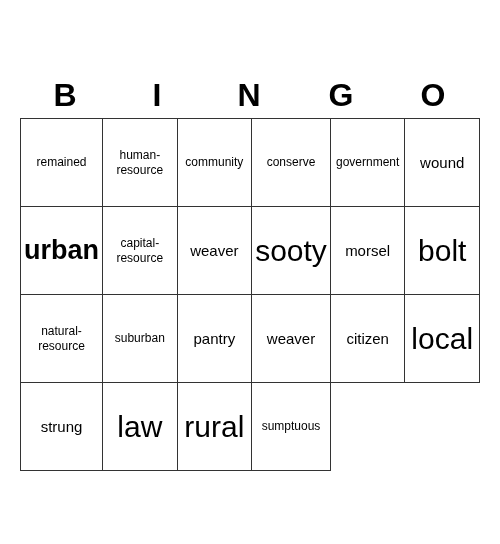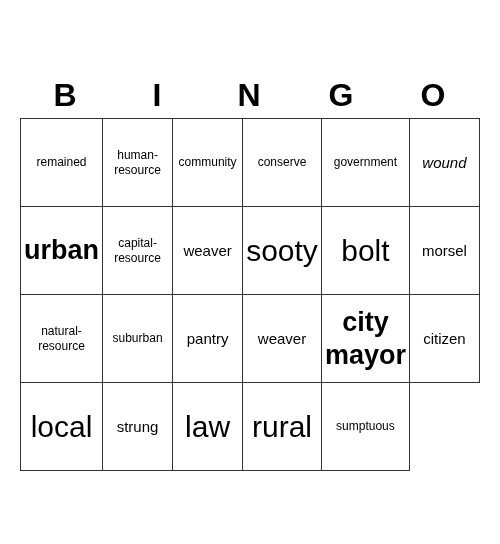--- a/index.html
+++ b/index.html
@@ -88,57 +88,53 @@
       <div class="bingo-cell">
         <span class="size-small" style="white-space: pre-line;">community</span>
       </div>
       <div class="bingo-cell">
         <span class="size-small" style="white-space: pre-line;">conserve</span>
       </div>
       <div class="bingo-cell">
         <span class="size-small" style="white-space: pre-line;">government</span>
       </div>
       <div class="bingo-cell">
-        <span class="size-medium" style="white-space: pre-line; font-style: italic;">wound</span>
+        <span class="size-medium" style="white-space: pre-line;">wound</span>
       </div>
       <div class="bingo-cell">
         <span class="size-large" style="white-space: pre-line;">urban</span>
       </div>
       <div class="bingo-cell">
         <span class="size-small" style="white-space: pre-line;">capital-
 resource</span>
       </div>
       <div class="bingo-cell">
         <span class="size-medium" style="white-space: pre-line;">weaver</span>
       </div>
       <div class="bingo-cell">
         <span class="size-xlarge" style="white-space: pre-line;">sooty</span>
       </div>
       <div class="bingo-cell">
-        <span class="size-xlarge" style="white-space: pre-line;">bolt</span>
+        <span class="size-medium" style="white-space: pre-line;">morsel</span>
       </div>
       <div class="bingo-cell">
-        <span class="size-medium" style="white-space: pre-line;">morsel</span>
+        <span class="size-xlarge" style="white-space: pre-line;">bolt</span>
       </div>
       <div class="bingo-cell">
         <span class="size-small" style="white-space: pre-line;">natural-
 resource</span>
       </div>
       <div class="bingo-cell">
         <span class="size-small" style="white-space: pre-line;">suburban</span>
       </div>
       <div class="bingo-cell">
         <span class="size-medium" style="white-space: pre-line;">pantry</span>
       </div>
       <div class="bingo-cell">
         <span class="size-medium" style="white-space: pre-line;">weaver</span>
-      </div>
-      <div class="bingo-cell">
-        <span class="size-large" style="white-space: pre-line;">city
-mayor</span>
       </div>
       <div class="bingo-cell">
         <span class="size-medium" style="white-space: pre-line;">citizen</span>
       </div>
       <div class="bingo-cell">
         <span class="size-xlarge" style="white-space: pre-line;">local</span>
       </div>
       <div class="bingo-cell">
         <span class="size-medium" style="white-space: pre-line;">strung</span>
       </div>

